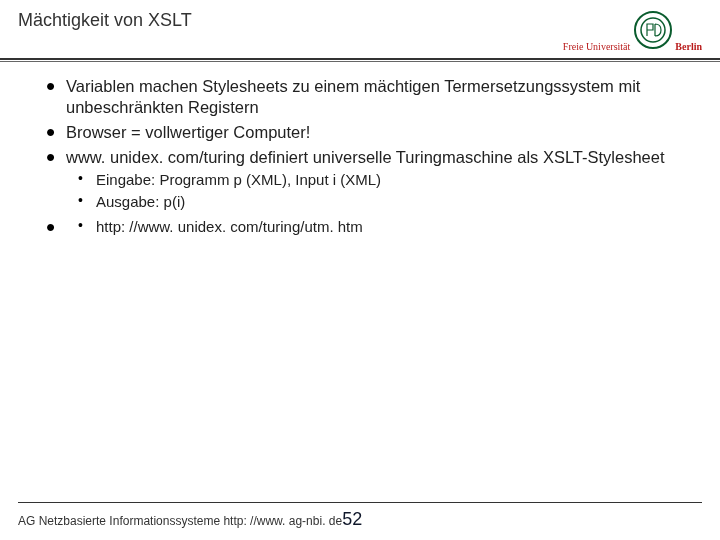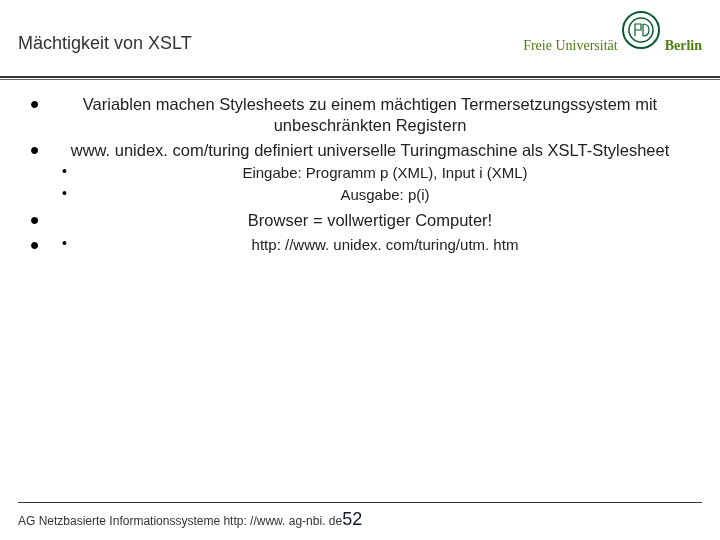--- a/index.html
+++ b/index.html
@@ -6,60 +6,59 @@
   body {
     width: 720px;
     height: 540px;
     font-family: Verdana, Geneva, sans-serif;
     background: #fff;
     position: relative;
     overflow: hidden;
   }
   .header {
     display: flex;
-    align-items: flex-end;
+    align-items: flex-start;
     justify-content: space-between;
-    padding: 10px 18px 22px 18px;
+    padding: 10px 18px 6px 18px;
   }
   .title {
     font-size: 18px;
     color: #333;
   }
   .logo-wrap {
     display: flex;
     align-items: center;
     gap: 6px;
   }
   .logo-text {
-    font-size: 14px;
+    font-size: 10px;
     font-family: Georgia, 'Times New Roman', serif;
-    color: #4d7c0f;
+    color: #b91c1c;
   }
   .logo-text .light { font-weight: normal; }
   .logo-text .bold { font-weight: bold; }
   .seal {
     width: 40px;
     height: 40px;
   }
   .rule1 {
     border: none;
     border-top: 2px solid #333;
     margin: 0;
   }
   .rule2 {
     border: none;
     border-top: 1px solid #666;
     margin-top: 1px;
   }
   .content {
-    padding: 14px 30px 0 30px;
+    padding: 14px 30px 0 46px;
     font-size: 16.5px;
     color: #222;
     line-height: 1.28;
-    text-align: center;
   }
   .bul {
     list-style: none;
     padding-left: 20px;
   }
   .bul > li {
     position: relative;
     margin-bottom: 4px;
   }
   .bul > li::before {
@@ -130,28 +129,28 @@
       <span class="bold">Berlin</span>
     </span>
   </div>
 </div>
 <hr class="rule1">
 <hr class="rule2">
 
 <div class="content">
   <ul class="bul">
     <li>Variablen machen Stylesheets zu einem mächtigen Termersetzungssystem mit unbeschränkten Registern</li>
+    <li>Browser = vollwertiger Computer!</li>
     <li>
       <span>www. unidex. com/turing definiert universelle Turingmaschine als XSLT-Stylesheet</span>
       <ul class="sub">
         <li>Eingabe:  Programm p (XML), Input i (XML)</li>
         <li>Ausgabe: p(i)</li>
       </ul>
     </li>
-    <li>Browser = vollwertiger Computer!</li>
     <li>
       <ul class="sub">
         <li>http: //www. unidex. com/turing/utm. htm</li>
       </ul>
     </li>
   </ul>
 </div>
 
 <div class="footer">
   <hr class="footer-rule">

